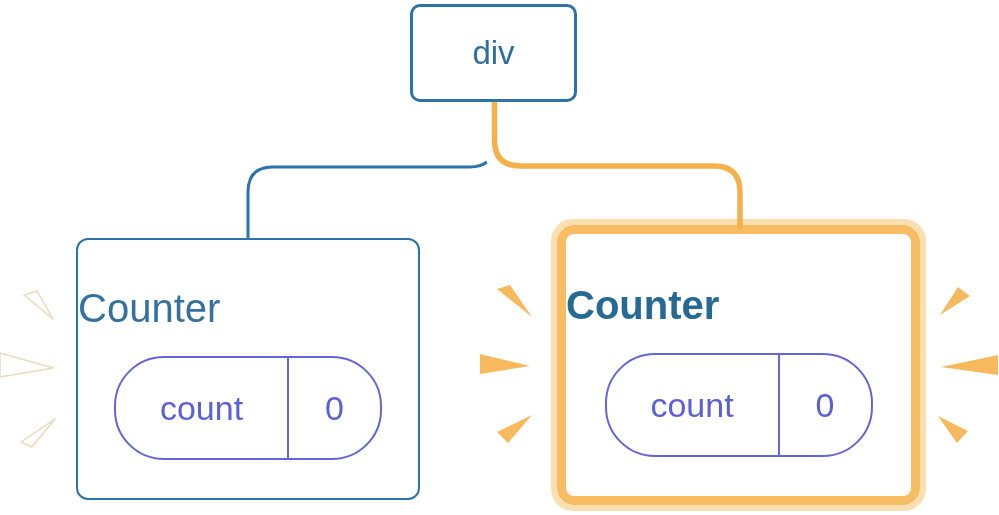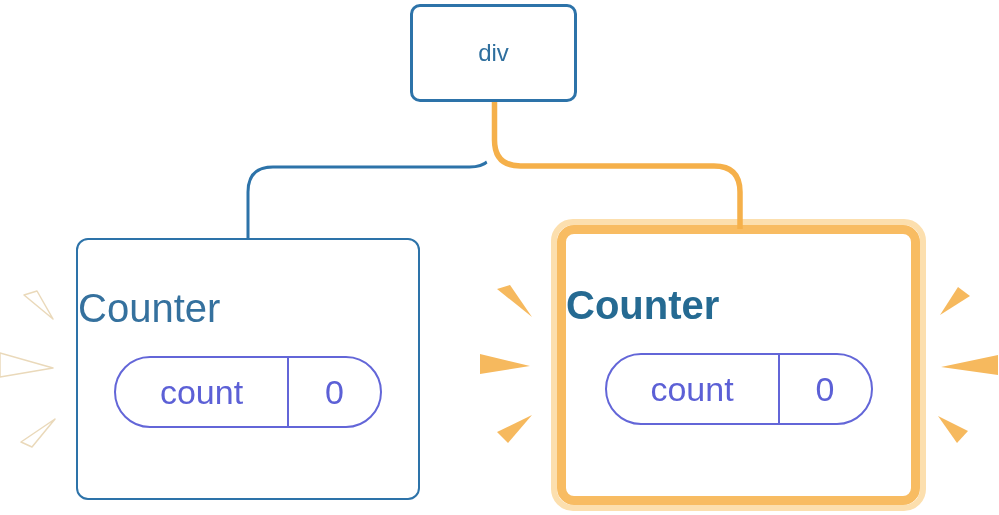--- a/index.html
+++ b/index.html
@@ -25,21 +25,21 @@
     font-family:"Liberation Sans", sans-serif;
   }
   .layer{position:absolute;left:0;top:0;width:999px;height:515px;pointer-events:none;}
   .layer.lines{z-index:1;}
   .box{position:absolute;box-sizing:border-box;background:#ffffff;}
   .node-div{
     left:410px;top:4px;width:167px;height:98px;
     border:3px solid var(--blue-stroke);
     border-radius:10px;
     display:flex;align-items:center;justify-content:center;
-    font-size:24px;font-weight:500;color:var(--blue-text);
+    font-size:33px;font-weight:500;color:var(--blue-text);
     z-index:2;
   }
   .counter-left{
     left:76px;top:238px;width:344px;height:262px;
     border:2.5px solid var(--blue-stroke);
     border-radius:12px;
     z-index:2;
   }
   .counter-right-wrap{
     position:absolute;box-sizing:border-box;
@@ -56,21 +56,21 @@
     position:relative;
   }
   .counter-title{
     position:absolute;left:0;right:0;text-align:left;
     font-size:40px;line-height:40px;
   }
   .counter-left .counter-title{top:48px;font-weight:500;color:var(--title-left);}
   .counter-right-inner .counter-title{top:51px;font-weight:700;color:var(--title-right);}
   .pill{
     position:absolute;left:50%;transform:translateX(-50%);
-    width:268px;height:72px;box-sizing:border-box;
+    width:268px;height:104px;box-sizing:border-box;
     border:2px solid var(--purple-stroke);
     border-radius:50px;
     display:flex;align-items:stretch;
     font-size:34px;color:var(--purple-text);
     background:#ffffff;
   }
   .counter-left .pill{top:116px;}
   .counter-right-inner .pill{top:119px;}
   .pill-key{
     width:171px;border-right:2px solid var(--purple-stroke);

